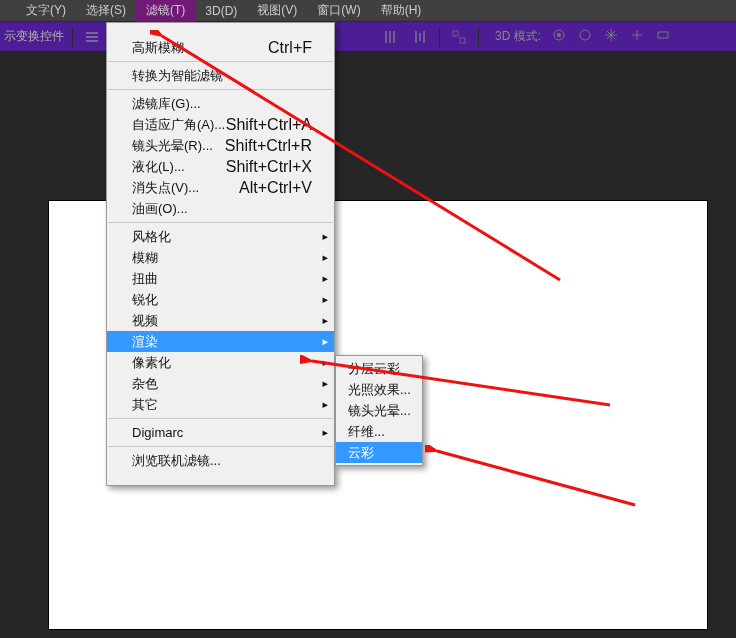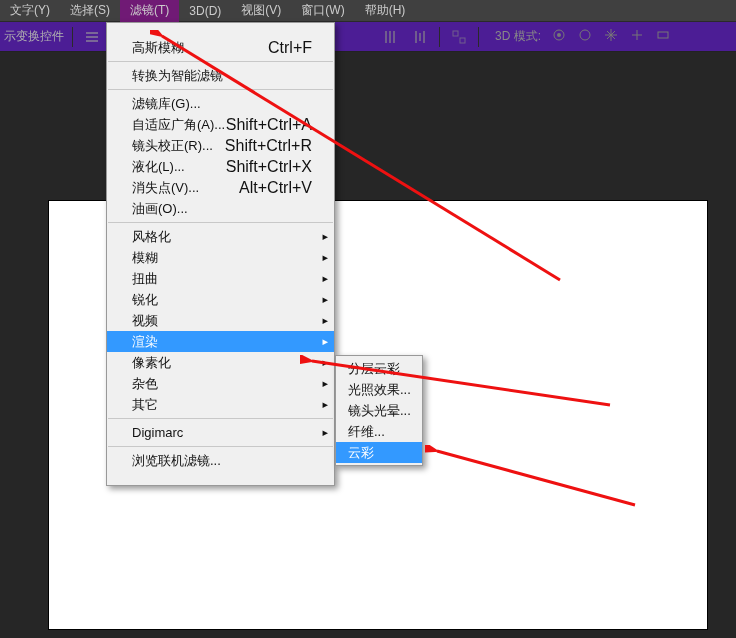--- a/index.html
+++ b/index.html
@@ -1,17 +1,17 @@
 <!DOCTYPE html>
 <html><head>
 <meta charset="utf-8">
 <style>
 * { margin: 0; padding: 0; box-sizing: border-box; font-family: "Microsoft YaHei", sans-serif; }
 body { background: #262626; width: 736px; height: 638px; overflow: hidden; position: relative; }
-.menubar { height: 22px; background: #404040; display: flex; align-items: center; padding-left: 0; color: #ccc; font-size: 12px; border-bottom: 1px solid #2a2a2a; }
+.menubar { height: 22px; background: #404040; display: flex; align-items: center; padding-left: 16px; color: #ccc; font-size: 12px; border-bottom: 1px solid #2a2a2a; }
 .menubar-item { padding: 3px 10px; cursor: pointer; }
 .menubar-item.active { background: #701a75; }
 .toolbar { height: 30px; background: #4c1d95; display: flex; align-items: center; color: #b0b0b0; font-size: 12px; border-bottom: 1px solid #222; padding-left: 4px; gap: 8px; }
 .toolbar-label { color: #b0b0b0; }
 .tbtn { width: 22px; height: 22px; display: flex; align-items: center; justify-content: center; border: 1px solid transparent; }
 .tbtn svg { opacity: 0.6; }
 .divider { width: 1px; height: 20px; background: #2a2a2a; }
 .mode3d { display: flex; align-items: center; gap: 10px; margin-left: 8px; color: #888; }
 .canvas { position: absolute; left: 48px; top: 200px; width: 660px; height: 430px; background: #fff; border: 1px solid #000; }
 .dropdown { position: absolute; left: 106px; top: 22px; width: 229px; background: #f0f0f0; border: 1px solid #999; box-shadow: 3px 3px 6px rgba(0,0,0,0.4); font-size: 13px; color: #111; padding: 14px 0; }
@@ -114,21 +114,21 @@
   <div class="dd-sep"></div>
   <div class="dd-item">
       <span>滤镜库(G)...</span>
       <span class="shortcut"></span>
     </div>
   <div class="dd-item">
       <span>自适应广角(A)...</span>
       <span class="shortcut">Shift+Ctrl+A</span>
     </div>
   <div class="dd-item">
-      <span>镜头校正(R)...</span>
+      <span>镜头光晕(R)...</span>
       <span class="shortcut">Shift+Ctrl+R</span>
     </div>
   <div class="dd-item">
       <span>液化(L)...</span>
       <span class="shortcut">Shift+Ctrl+X</span>
     </div>
   <div class="dd-item">
       <span>消失点(V)...</span>
       <span class="shortcut">Alt+Ctrl+V</span>
     </div>

